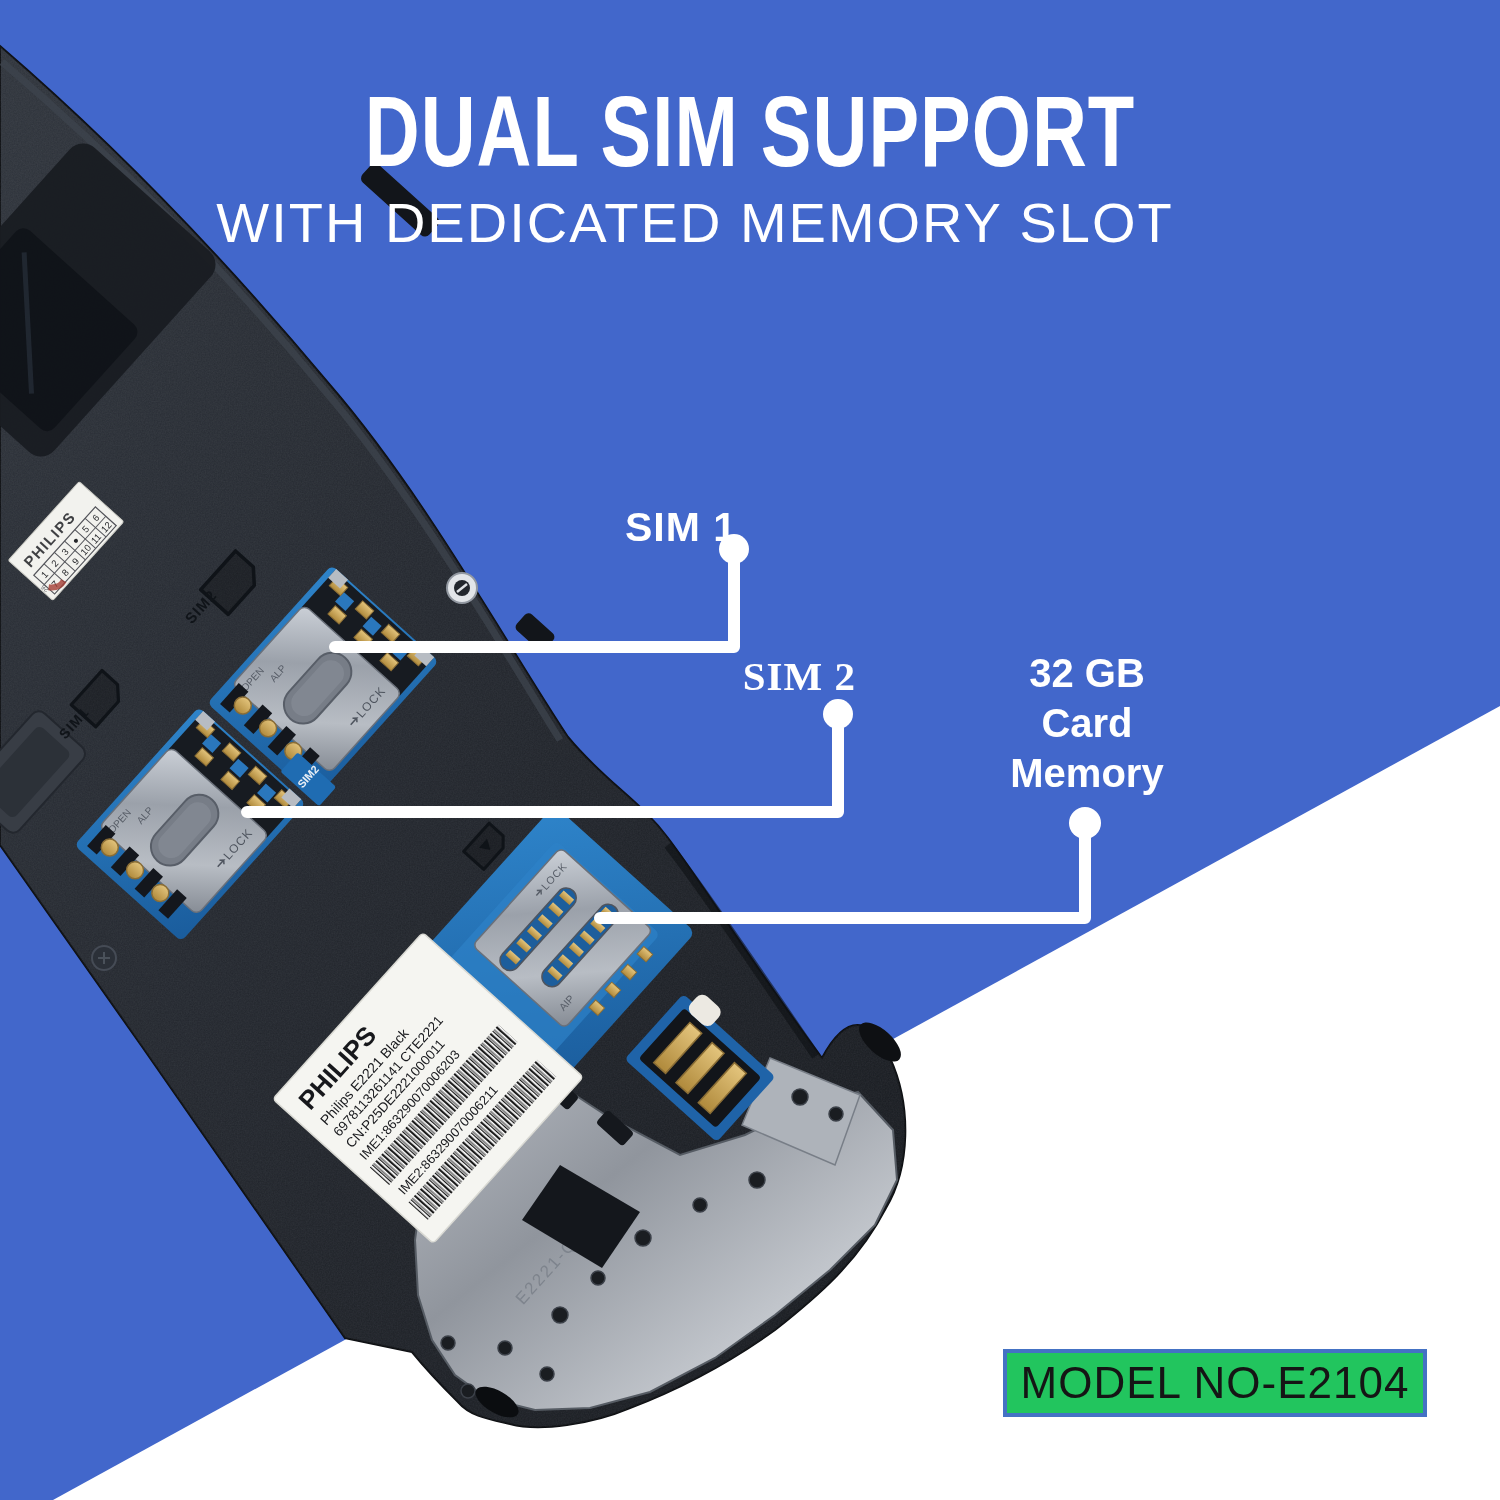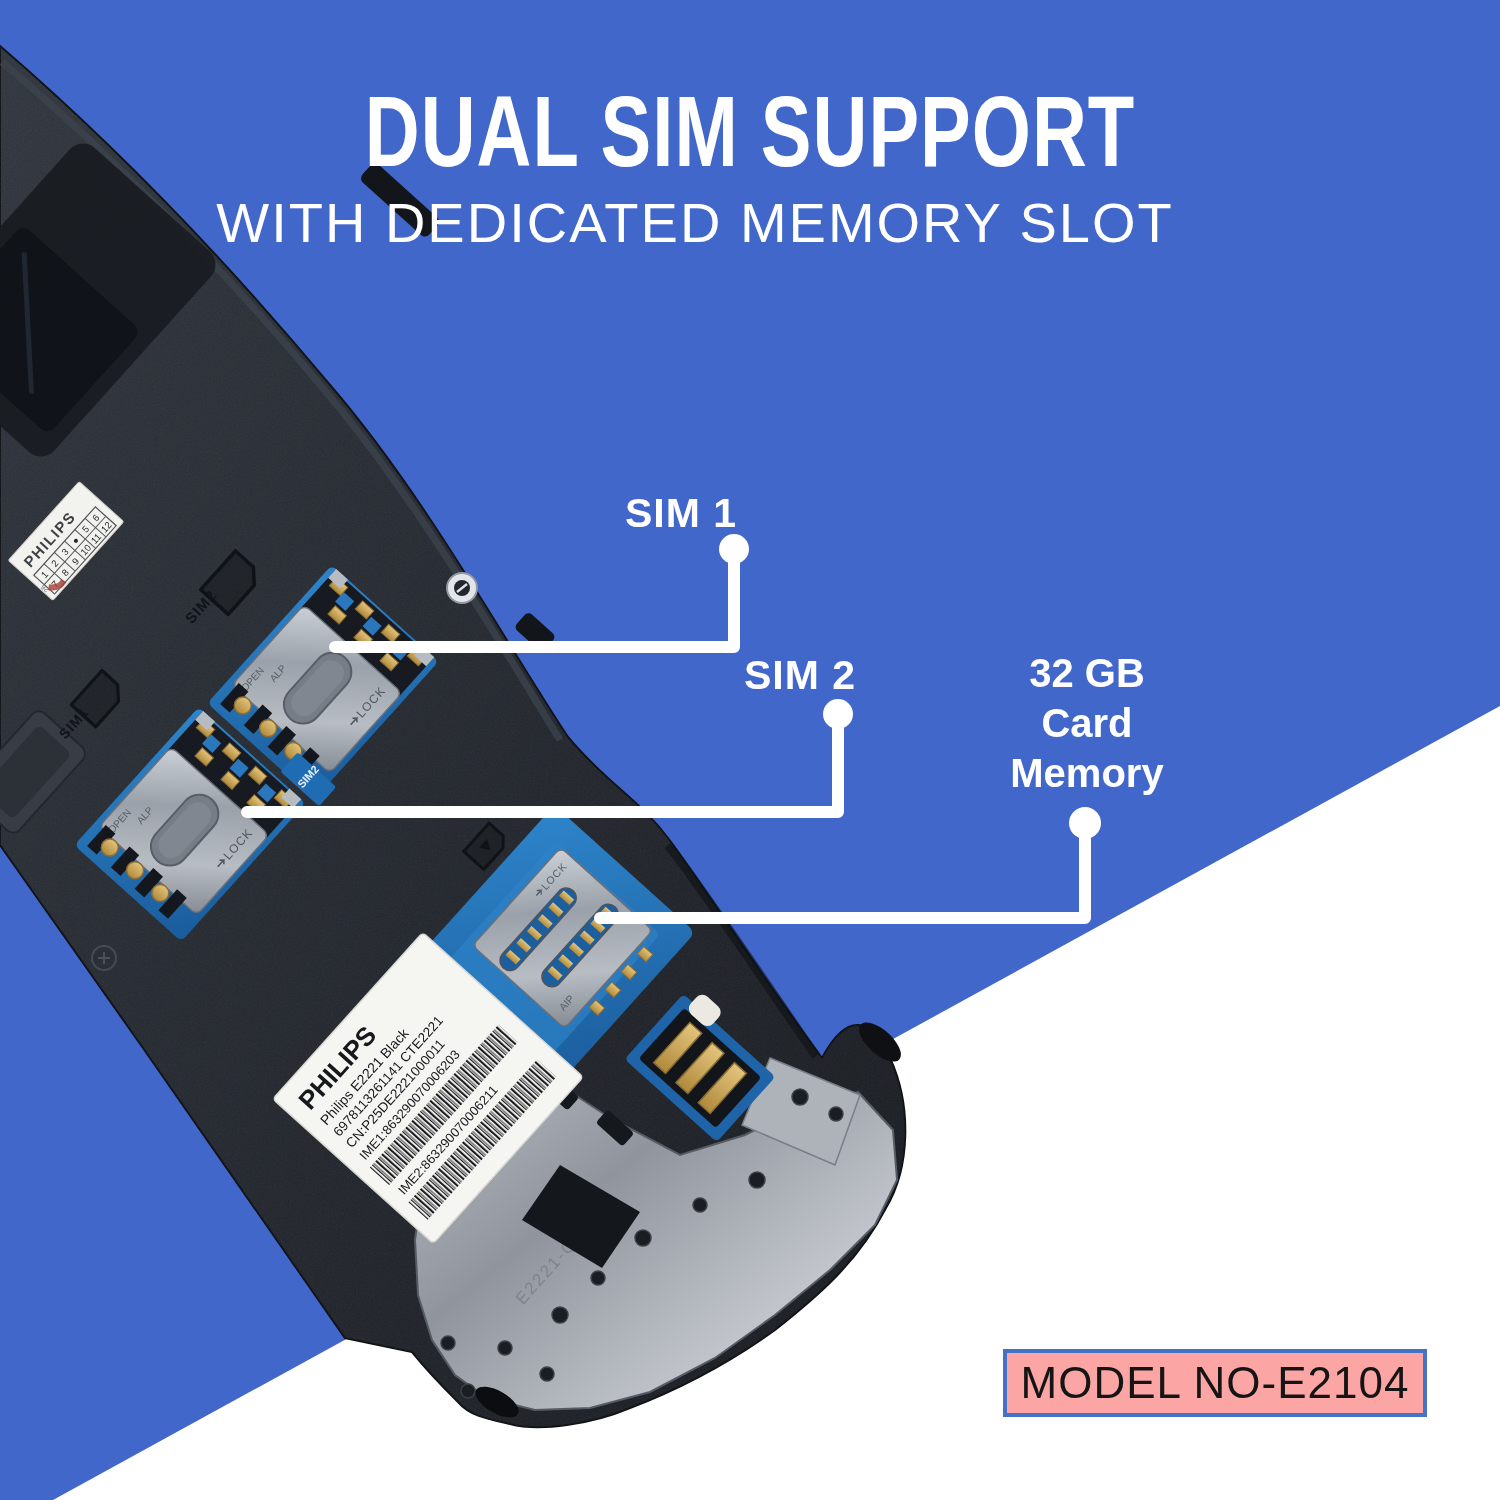--- a/index.html
+++ b/index.html
@@ -6,26 +6,26 @@
   #stage{position:relative;width:1500px;height:1500px;overflow:hidden;
          font-family:"Liberation Sans", sans-serif;background:#4267cb;}
   #scene{position:absolute;left:0;top:0;}
   .overlay{position:absolute;color:#fff;}
   .headline{left:0;top:74px;width:1500px;text-align:center;
             font-size:76px;font-weight:900;letter-spacing:1px;
             transform:scaleY(1.32);transform-origin:center top;white-space:nowrap;}
   .subheadline{left:0;top:190px;width:1390px;text-align:center;
                font-size:56px;font-weight:400;letter-spacing:2px;white-space:nowrap;}
   .co-label{font-weight:bold;font-size:41px;letter-spacing:1px;white-space:nowrap;}
-  .co-sim1{right:763px;top:490px;}
-  .co-sim2{right:644px;top:652px;}
+  .co-sim1{right:763px;top:504px;}
+  .co-sim2{right:644px;top:652px;font-family:Liberation Serif, serif;}
   .co-mem{left:980px;top:648px;width:214px;text-align:center;
           font-weight:bold;font-size:40px;line-height:50px;}
   .model-box{position:absolute;left:1003px;top:1349px;width:416px;height:60px;
-             background:#fca5a5;border:4px solid #4472c4;display:flex;
+             background:#22c55e;border:4px solid #4472c4;display:flex;
              align-items:center;justify-content:center;
              font-size:44px;letter-spacing:1px;color:#151515;}
 </style>
 </head>
 <body>
 
 <div id="stage">
 
 <svg id="scene" width="1500" height="1500" viewBox="0 0 1500 1500">
   <defs>

